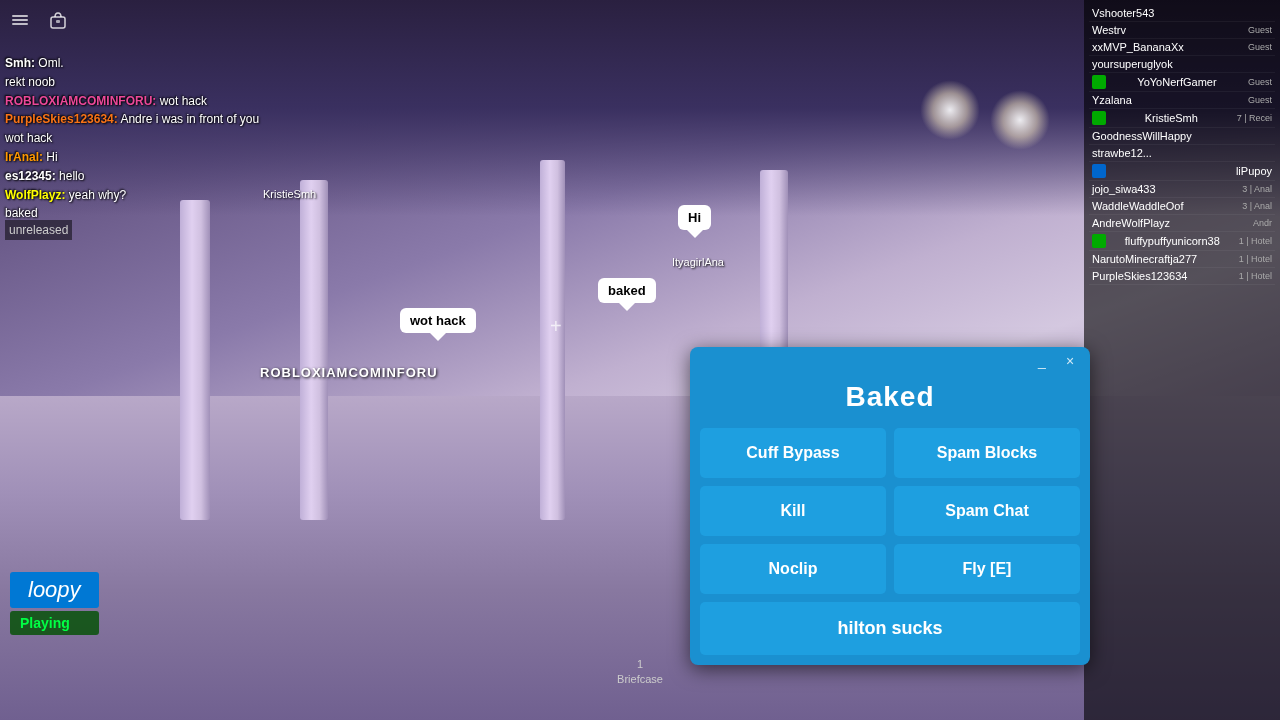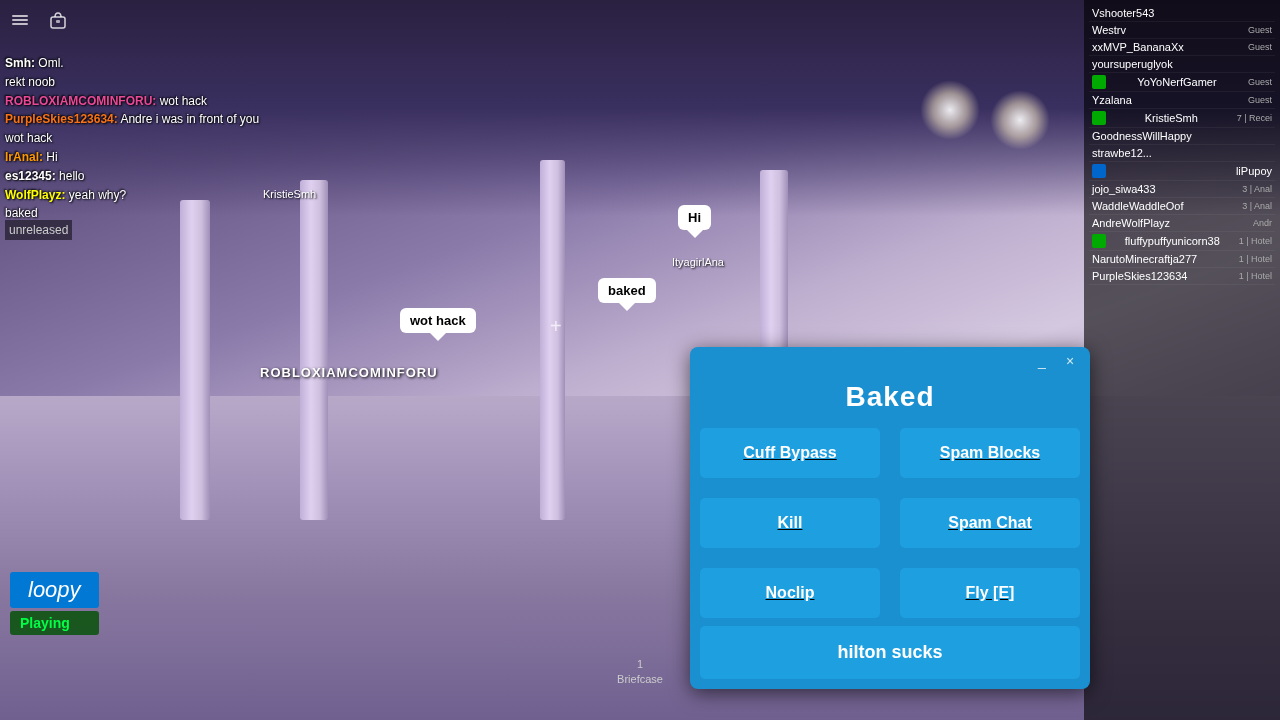--- a/index.html
+++ b/index.html
@@ -279,23 +279,22 @@
       color: white;
       font-size: 28px;
       font-weight: bold;
       padding: 8px 0 15px 0;
       letter-spacing: 1px;
     }
 
     .hack-menu-grid {
       display: grid;
       grid-template-columns: 1fr 1fr;
-      gap: 20px;
+      gap: 8px;
       padding: 0 10px 8px 10px;
-      text-decoration: underline;
     }
 
     .hack-btn {
       background: #1e9fe0;
       border: none;
       border-radius: 5px;
       color: white;
       font-size: 16px;
       font-weight: bold;
       padding: 16px 10px;

